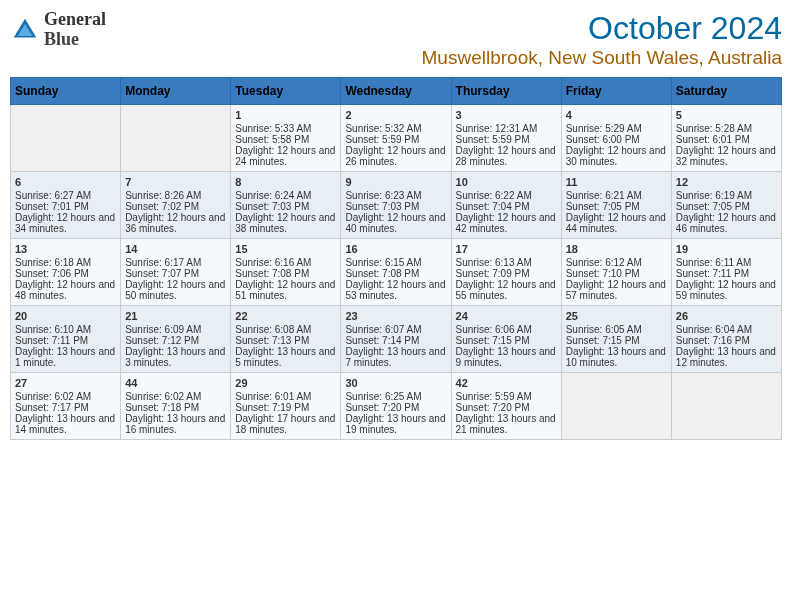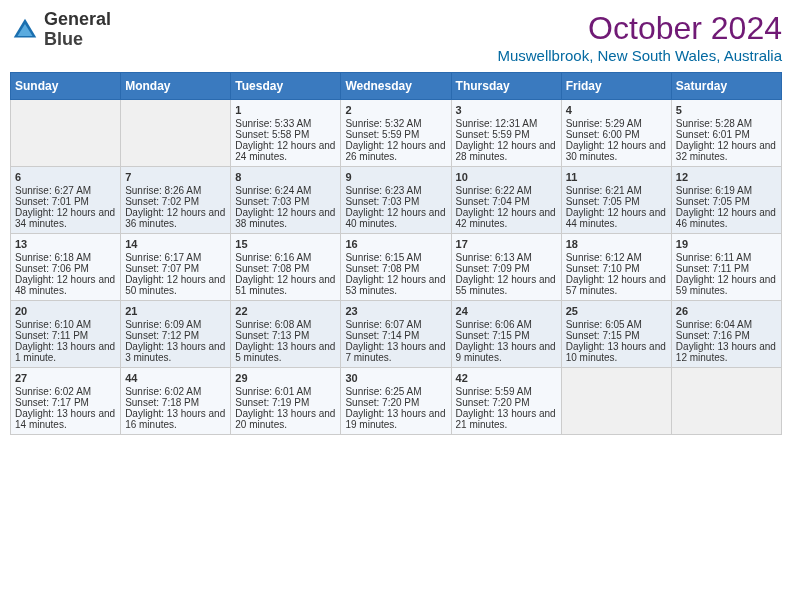--- a/index.html
+++ b/index.html
@@ -18,47 +18,48 @@
     }
     .logo {
       display: flex;
       align-items: center;
       gap: 4px;
     }
     .logo-text {
       font-size: 18px;
       font-weight: bold;
       line-height: 1.1;
+      font-family: Liberation Serif, serif;
     }
     .logo-text span.general { color: #333; }
     .logo-text span.blue { color: #404040; }
     .logo-icon {
       width: 30px;
       height: 30px;
     }
     .title-block {
       text-align: right;
     }
     .title-block h1 {
       font-size: 32px;
       font-weight: normal;
-      color: #701a75;
+      color: #0369a1;
     }
     .title-block h2 {
-      font-size: 15px;
+      font-size: 19px;
       font-weight: normal;
-      color: #0369a1;
+      color: #a16207;
     }
     .calendar {
       width: 100%;
       border-collapse: collapse;
     }
     .calendar thead tr th {
       background: #3a7abf;
-      color: #ffffff;
+      color: #000000;
       font-size: 12px;
       font-weight: bold;
       padding: 6px 4px;
       border: 1px solid #2a6aaf;
       text-align: left;
     }
     .calendar tbody tr td {
       border: 1px solid #ccc;
       vertical-align: top;
       padding: 4px;
@@ -292,21 +293,21 @@
         <td>
           <span class="day-num">44</span>
           <div>Sunrise: 6:02 AM</div>
           <div>Sunset: 7:18 PM</div>
           <div>Daylight: 13 hours and 16 minutes.</div>
         </td>
         <td>
           <span class="day-num">29</span>
           <div>Sunrise: 6:01 AM</div>
           <div>Sunset: 7:19 PM</div>
-          <div>Daylight: 13 hours and 20 minutes.</div>
+          <div>Daylight: 17 hours and 18 minutes.</div>
         </td>
         <td>
           <span class="day-num">30</span>
           <div>Sunrise: 6:25 AM</div>
           <div>Sunset: 7:20 PM</div>
           <div>Daylight: 13 hours and 19 minutes.</div>
         </td>
         <td>
           <span class="day-num">42</span>
           <div>Sunrise: 5:59 AM</div>

